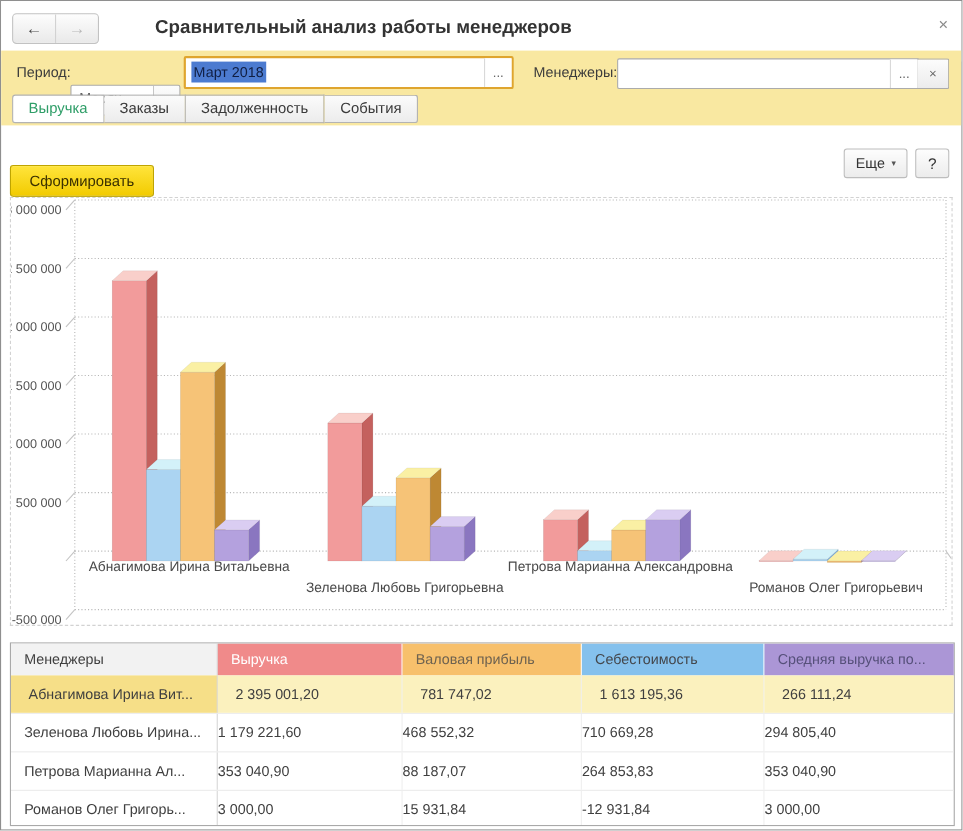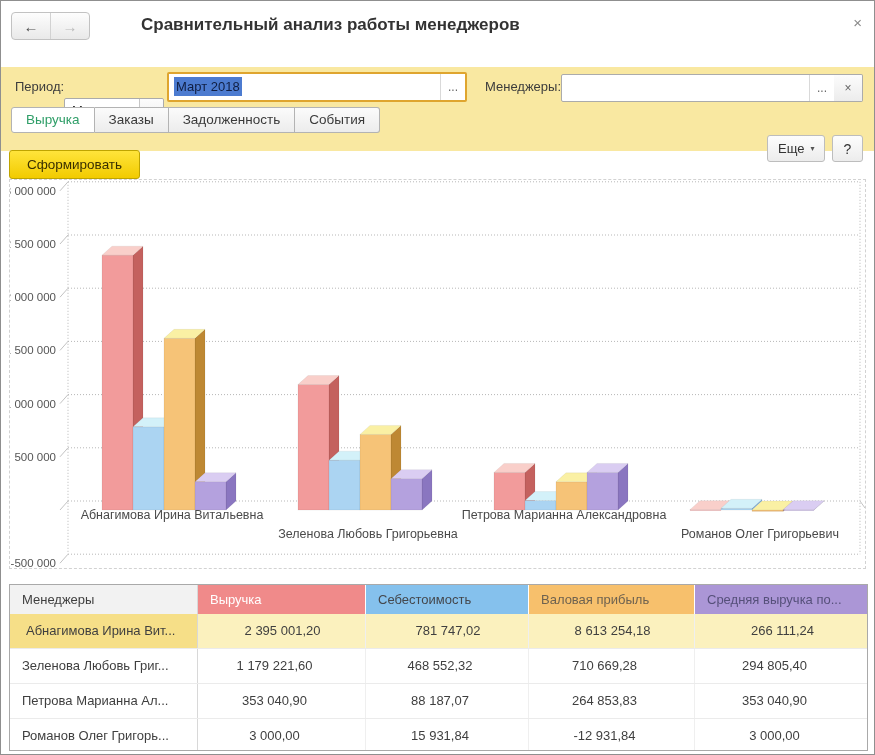--- a/index.html
+++ b/index.html
@@ -7,21 +7,21 @@
 
   
   .topbar{position:absolute;left:0;top:0;width:100%;height:55px;background:#fff;}
   .navgroup{position:absolute;left:10px;top:11px;display:flex;border:1px solid #c2c2c2;border-radius:4px;overflow:hidden;background:linear-gradient(#fdfdfd,#e9e9e9);}
   .navbtn{width:38px;height:26px;display:flex;align-items:center;justify-content:center;font-size:15px;color:#4c4c4c;cursor:pointer;}
   .navbtn + .navbtn{border-left:1px solid #d2d2d2;color:#b9b9b9;}
   .wintitle{position:absolute;left:140px;top:14px;font-size:17px;font-weight:bold;color:#333;}
   .closex{position:absolute;right:12px;top:13px;font-size:15px;color:#8a8a8a;cursor:pointer;}
 
   
-  .filterpanel{position:absolute;left:0;top:66px;width:100%;height:84px;background:#F9E8A1;text-decoration:underline;}
+  .filterpanel{position:absolute;left:0;top:45px;width:100%;height:68px;background:#F9E8A1;text-decoration:underline;}
   .flabel{position:absolute;font-size:13px;color:#3c3c3c;line-height:26px;}
   .combo{position:absolute;left:63px;top:7px;width:98px;height:26px;background:#fff;border:1px solid #ababab;border-radius:2px;display:flex;margin-top:24px;}
   .combo .val{flex:1;font-size:13px;color:#2b2b2b;line-height:24px;padding-left:7px;}
   .combo .arrowbtn{width:23px;border-left:1px solid #c6c6c6;display:flex;align-items:center;justify-content:center;font-size:9px;color:#555;background:linear-gradient(#fcfcfc,#ececec);border-radius:0 2px 2px 0;cursor:pointer;}
   .datefield{position:absolute;left:166px;top:5px;width:296px;height:26px;background:#fff;border:2px solid #DFA52E;border-radius:2px;display:flex;}
   .datefield .val{flex:1;font-size:13px;line-height:26px;padding-left:5px;}
   .datefield .val span{background:#4C7BD0;color:#101E42;padding:2px 2px;}
   .dots{width:24px;display:flex;align-items:center;justify-content:center;font-size:12px;color:#666;border-left:1px solid #d9d9d9;cursor:pointer;background:#fff;}
   .mgrfield{position:absolute;left:560px;top:7px;width:272px;height:26px;background:#fff;border:1px solid #ababab;border-radius:2px 0 0 2px;display:flex;}
   .mgrfield .val{flex:1;font-size:13px;line-height:24px;padding-left:7px;color:#2b2b2b;}
@@ -45,21 +45,21 @@
 
   
   .datatable{position:absolute;left:8px;top:583px;width:859px;height:167px;border:1px solid #a9a9a9;box-sizing:border-box;background:#fff;overflow:hidden;}
   .trow{display:grid;grid-template-columns:188px 168px 163px 166px 174px;}
   .thead .cell{height:29px;box-sizing:border-box;font-size:13px;line-height:29px;border-right:1px solid #fff;}
   .thead .cell-name{background:#f2f2f2;color:#3f3f3f;padding-left:12px;border-right:1px solid #d8d8d8;}
   .thead .cell-col{padding-left:12px;}
   .tbody .trow{height:34px;border-bottom:1px solid #ebebeb;}
   .tbody .cell{box-sizing:border-box;font-size:13px;line-height:33px;color:#3f3f3f;border-right:1px solid #efefef;overflow:hidden;white-space:nowrap;}
   .tbody .cell-name{padding-left:12px;border-right:1px solid #d8d8d8;}
-  .tbody .cell-num{text-align:center;padding-right:14px;}
+  .tbody .cell-num{text-align:left;padding-right:14px;}
   .trow.selected .cell{background:#FBF1BE;padding-left:16px;}
   .trow.selected .cell-name{background:#F6DF88;}
 </style>
 </head>
 <body>
 
 <div class="window">
 
   <div class="topbar">
     <div class="navgroup">
@@ -179,34 +179,34 @@
         <polygon points="804,329.6808 814,320.6808 814,321 804,330" fill="#8A76C0" stroke="rgba(0,0,0,0.12)" stroke-width="0.5"></polygon>
         <rect x="773" y="329.6808" width="31" height="0.8" fill="#B4A1DE" stroke="rgba(0,0,0,0.12)" stroke-width="0.5"></rect>
         <polygon points="773,329.6808 783,320.6808 814,320.6808 804,329.6808" fill="#DACDF2" stroke="rgba(0,0,0,0.10)" stroke-width="0.5"></polygon>
         <text x="750" y="358" text-anchor="middle" font-size="12.5" fill="#4a4a4a" font-family="Liberation Sans, sans-serif">Романов Олег Григорьевич</text>
       </svg></div>
 
   <div class="datatable" id="dtable">
       <div class="trow thead">
         <div class="cell cell-name" style="background: rgb(242, 242, 242); color: rgb(63, 63, 63);">Менеджеры</div>
         <div class="cell cell-col" style="background: rgb(240, 138, 138); color: rgb(255, 255, 255);">Выручка</div>
+        <div class="cell cell-col" style="background: rgb(247, 192, 108); color: rgb(110, 98, 80);">Валовая прибыль</div>
         <div class="cell cell-col" style="background: rgb(133, 193, 237); color: rgb(68, 71, 76);">Себестоимость</div>
-        <div class="cell cell-col" style="background: rgb(247, 192, 108); color: rgb(110, 98, 80);">Валовая прибыль</div>
         <div class="cell cell-col" style="background: rgb(171, 150, 214); color: rgb(86, 80, 122);">Средняя выручка по...</div>
       </div>
       <div class="tbody">
         <div class="trow selected">
           <div class="cell cell-name">Абнагимова Ирина Вит...</div>
           <div class="cell cell-num">2 395 001,20</div>
           <div class="cell cell-num">781 747,02</div>
-          <div class="cell cell-num">8 613 254,18</div>
+          <div class="cell cell-num">1 613 195,36</div>
           <div class="cell cell-num">266 111,24</div>
         </div>
         <div class="trow">
-          <div class="cell cell-name">Зеленова Любовь Григ...</div>
+          <div class="cell cell-name">Зеленова Любовь Ирина...</div>
           <div class="cell cell-num">1 179 221,60</div>
           <div class="cell cell-num">468 552,32</div>
           <div class="cell cell-num">710 669,28</div>
           <div class="cell cell-num">294 805,40</div>
         </div>
         <div class="trow">
           <div class="cell cell-name">Петрова Марианна Ал...</div>
           <div class="cell cell-num">353 040,90</div>
           <div class="cell cell-num">88 187,07</div>
           <div class="cell cell-num">264 853,83</div>

